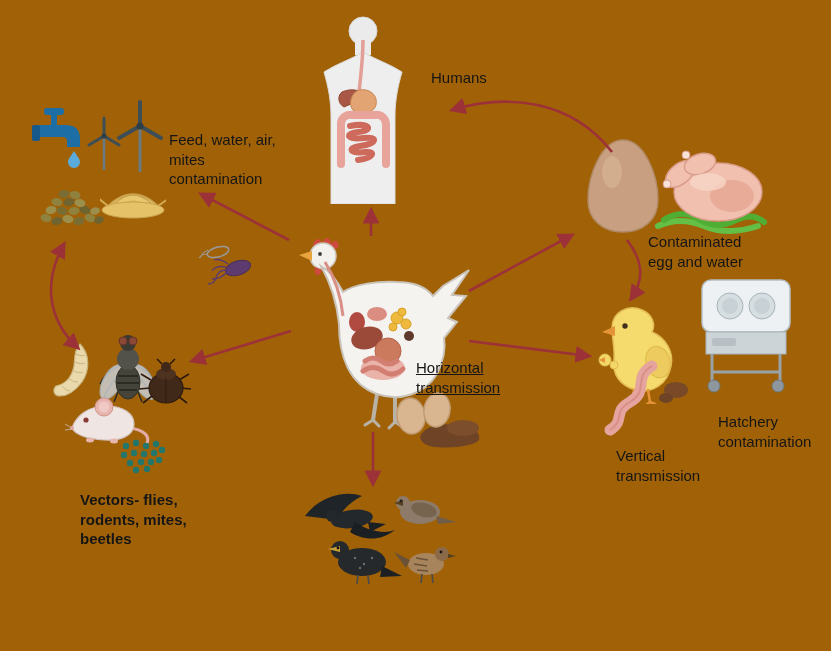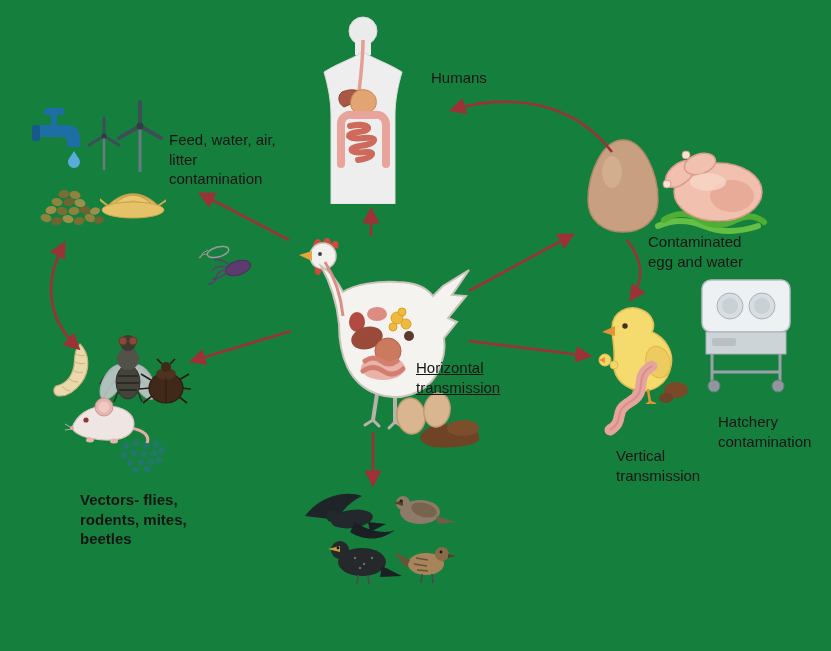--- a/index.html
+++ b/index.html
@@ -1,16 +1,16 @@
 <!DOCTYPE html>
 <html><head>
 <meta charset="utf-8">
 <style>
   html,body{margin:0;padding:0;background:#ffffff;}
-  .stage{position:relative;width:831px;height:651px;background:#15803d;overflow:hidden;
+  .stage{position:relative;width:831px;height:651px;background:#a16207;overflow:hidden;
          font-family:"Liberation Sans",sans-serif;}
   .illu{position:absolute;}
   .illu svg{display:block;width:100%;height:100%;}
   .label{position:absolute;font-size:15px;line-height:1.3;color:#151515;white-space:pre-line;z-index:6;}
   .arrows{position:absolute;left:0;top:0;width:831px;height:651px;z-index:5;pointer-events:none;}
 </style>
 </head>
 <body>
 
 <div class="stage">
@@ -420,21 +420,21 @@
       <path d="M291,331 L192,361" marker-end="url(#ah)"></path>
       <path d="M469,291 L572,235" marker-end="url(#ah)"></path>
       <path d="M469,341 L589,356" marker-end="url(#ah)"></path>
       <path d="M627,240 C644,262 644,280 631,299" marker-end="url(#ah)"></path>
       <path d="M373,432 L373,484" marker-end="url(#ah)"></path>
     </g>
   </svg>
 
   <div class="label" style="left:431px;top:68px;">Humans</div>
   <div class="label" style="left:169px;top:130px;">Feed, water, air,
-litter
+mites
 contamination</div>
   <div class="label" style="left:80px;top:490px;font-weight:bold;">Vectors- flies,
 rodents, mites,
 beetles</div>
   <div class="label" style="left:648px;top:232px;">Contaminated
 egg and water</div>
   <div class="label" style="left:416px;top:358px;text-decoration:underline;">Horizontal
 transmission</div>
   <div class="label" style="left:616px;top:446px;">Vertical
 transmission</div>

